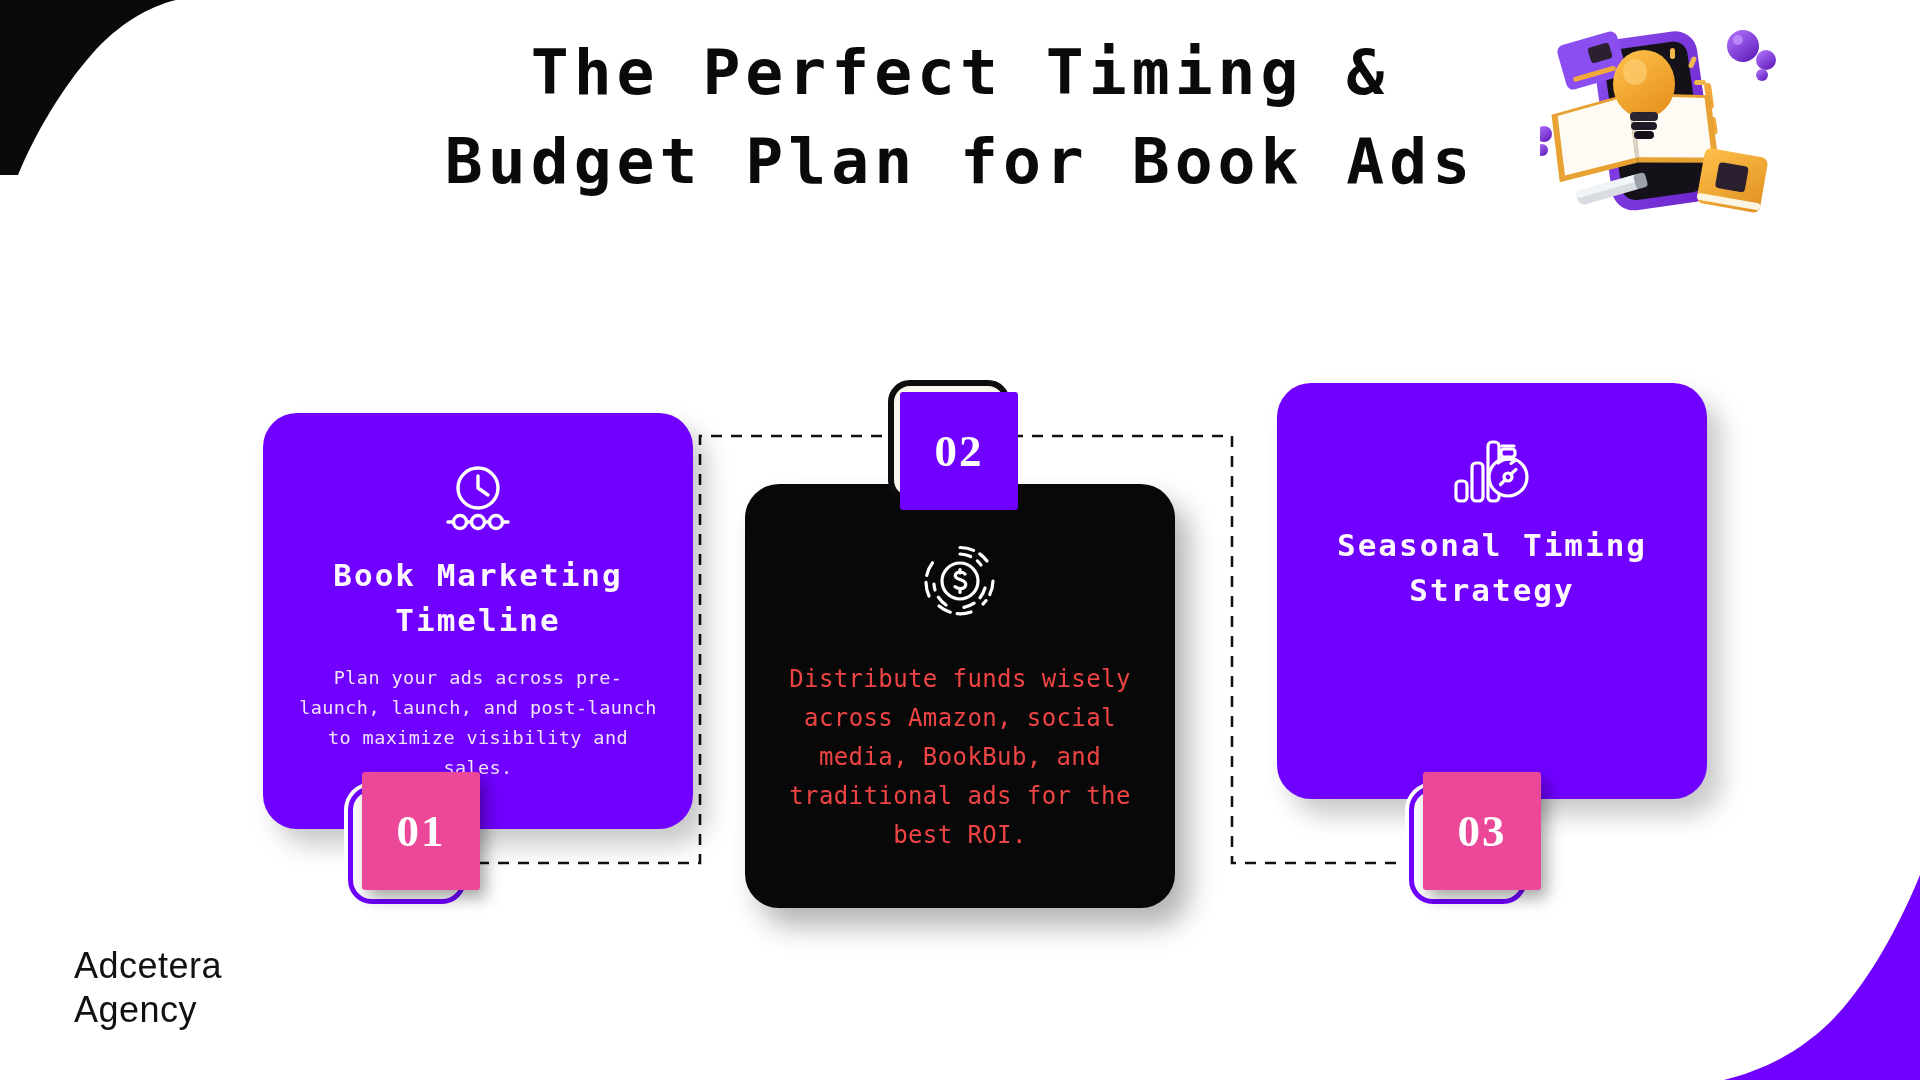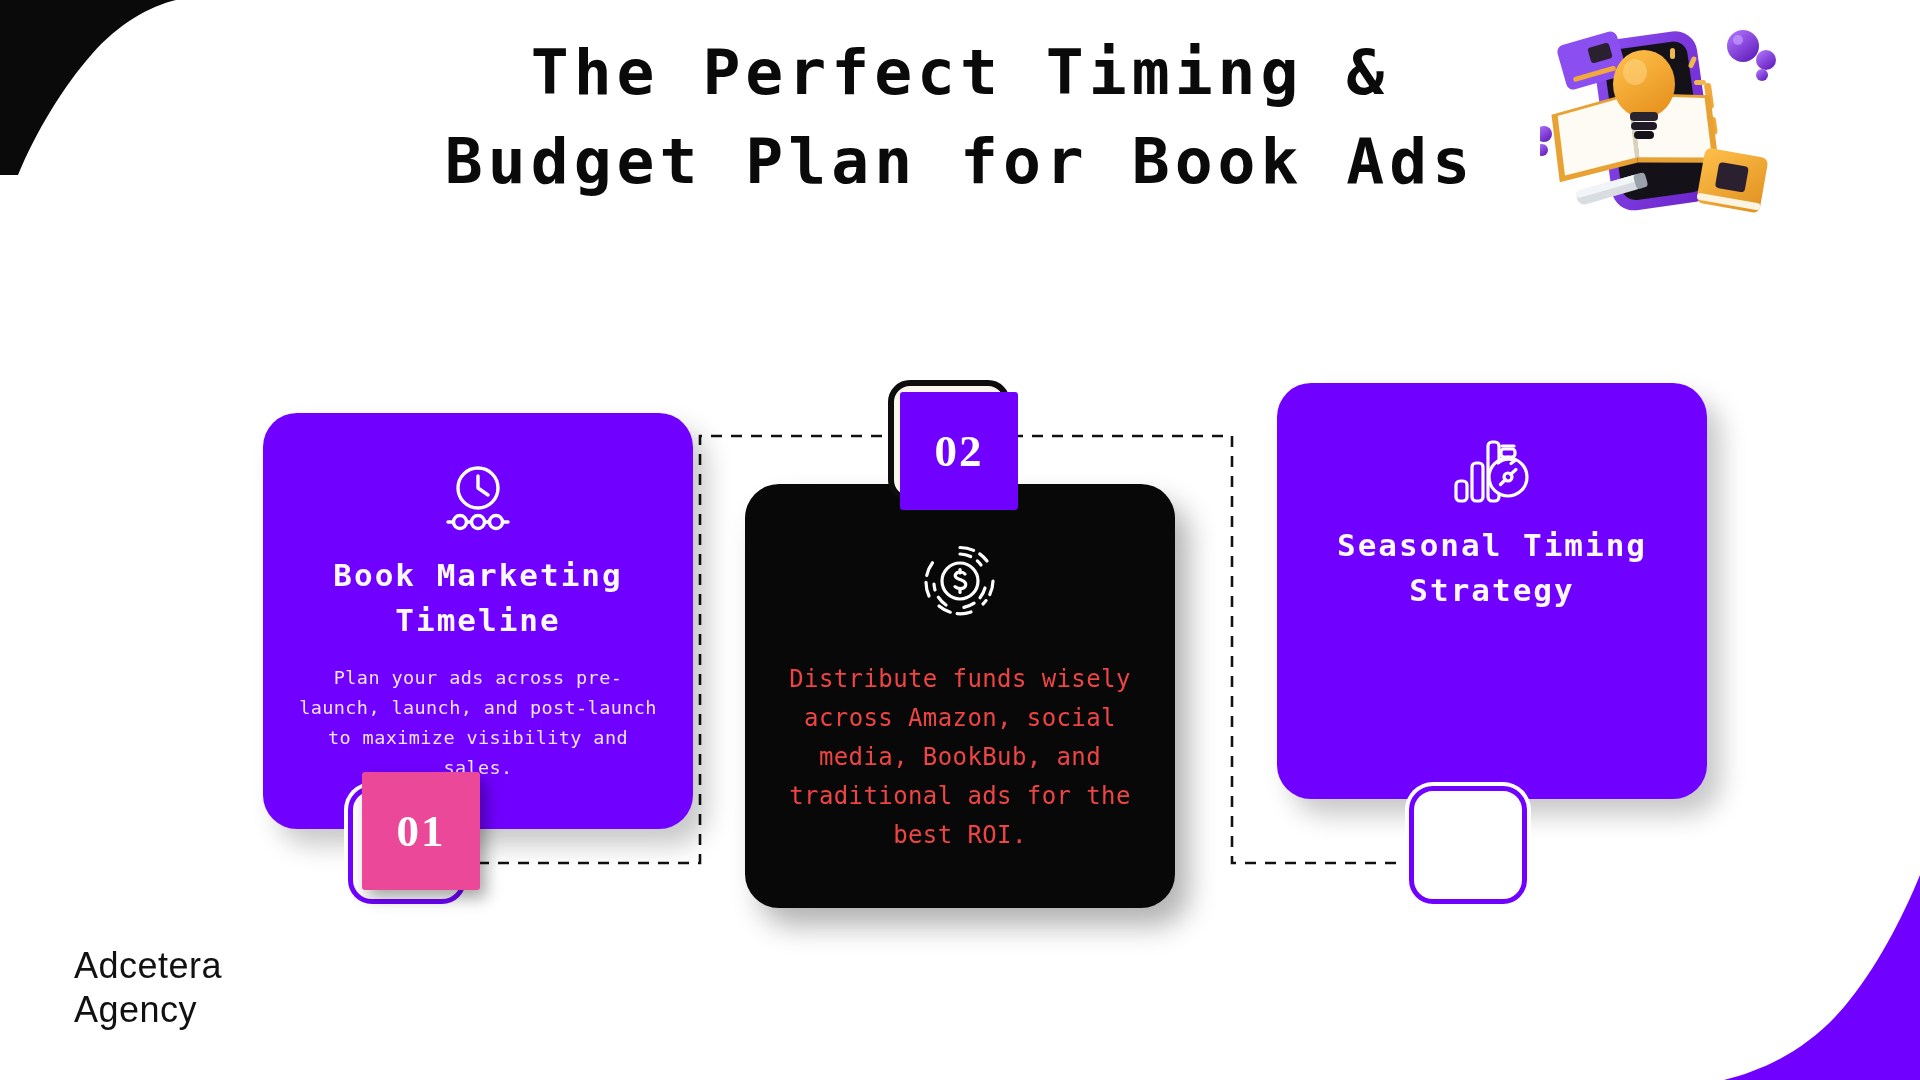--- a/index.html
+++ b/index.html
@@ -358,18 +358,19 @@
   <div class="badge-box">01</div>
 </div>
 
 <div class="badge-wrap badge-purple" id="badge-2">
   <div class="badge-outline"></div>
   <div class="badge-box">02</div>
 </div>
 
 <div class="badge-wrap badge-dark" id="badge-3">
   <div class="badge-outline"></div>
+  <div class="badge-box">03</div>
 </div>
 
 <div class="logo">
   <div>Adcetera</div>
   <div>Agency</div>
 </div>
 
 </body></html>

